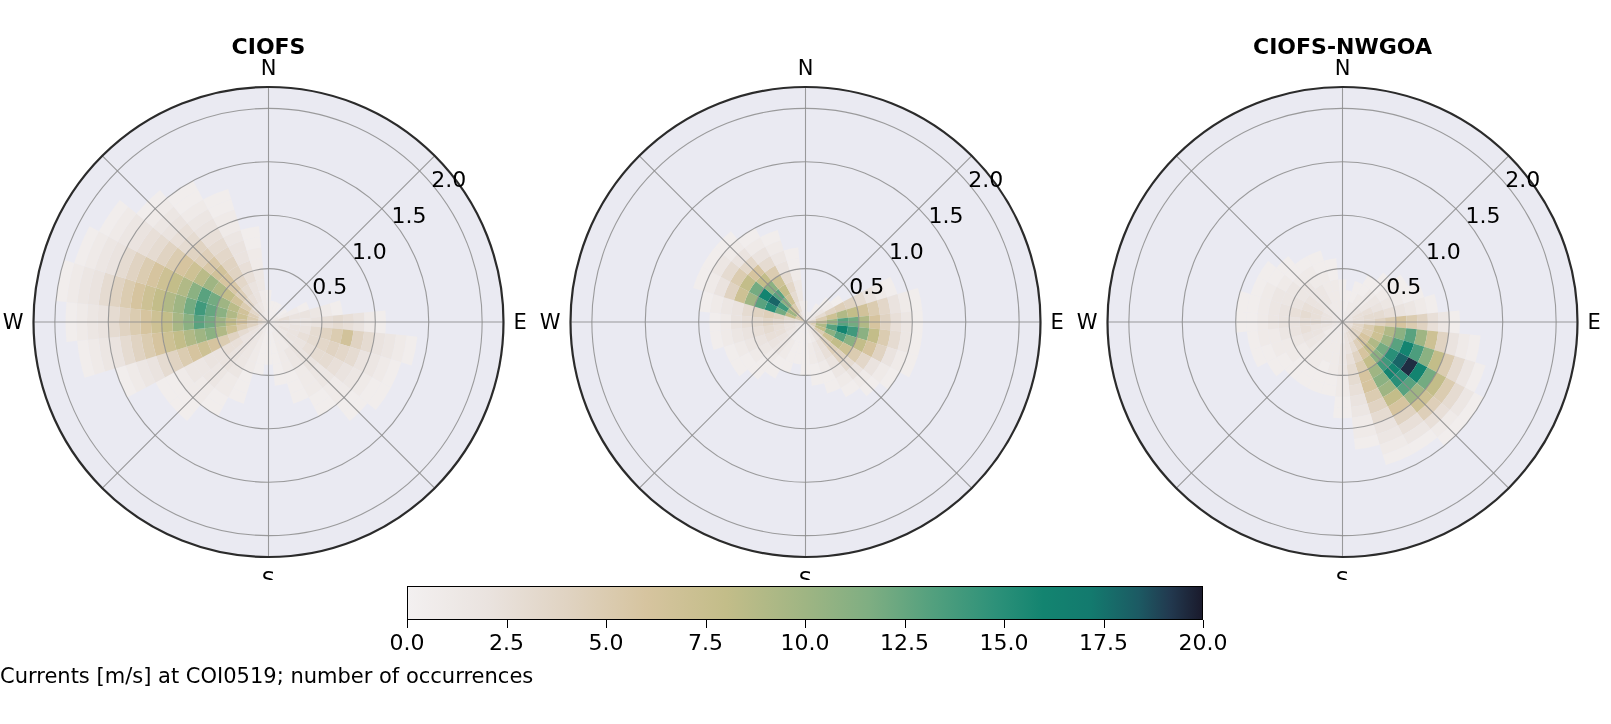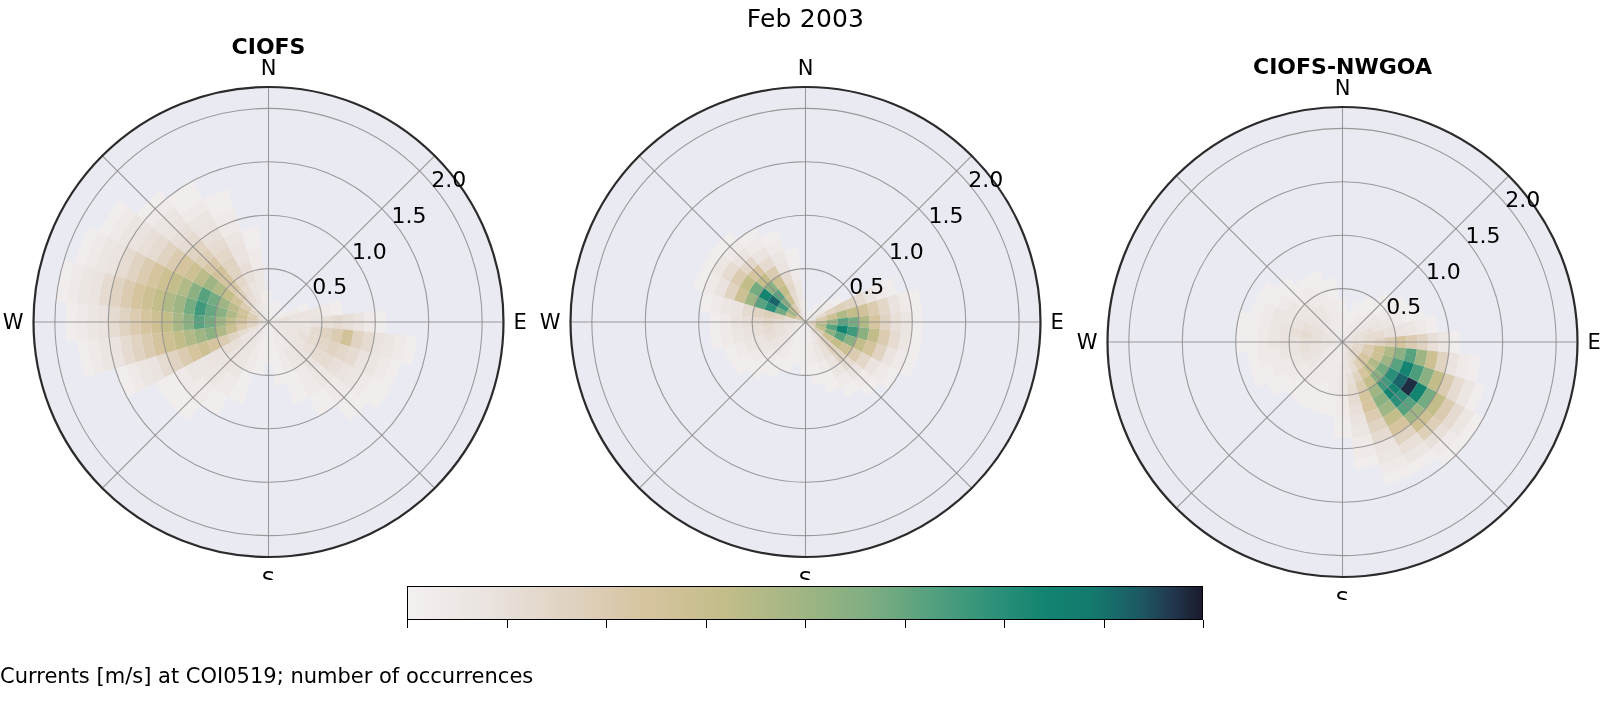--- a/index.html
+++ b/index.html
@@ -102,21 +102,20 @@
     font-size: 21px;
     color: #000;
   }
   text { font-family: "DejaVu Sans", "Liberation Sans", sans-serif; }
 </style>
 </head>
 <body>
 
 <div id="figure">
 
-  <div class="suptitle">Feb 2003</div>
 
   <div class="panel" id="panel-0" style="left:0px;">
     <div class="panel-title">CIOFS</div>
     <div class="polar-holder"><svg width="537" height="580" viewBox="0 0 537 580">
           <circle cx="268.5" cy="322" r="235" fill="#eaeaf2"></circle>
           <defs>
             <clipPath id="clip-CIOFS">
               <circle cx="268.5" cy="322" r="235"></circle>
             </clipPath>
           </defs>
@@ -732,21 +731,21 @@
           <text x="351.8813790850853" y="252.52468522984924" font-size="22" fill="#000" text-anchor="start" dominant-baseline="middle">1.0</text>
           <text x="391.5720686276279" y="216.78702784477386" font-size="22" fill="#000" text-anchor="start" dominant-baseline="middle">1.5</text>
           <text x="431.26275817017057" y="181.04937045969848" font-size="22" fill="#000" text-anchor="start" dominant-baseline="middle">2.0</text>
           <text x="268.5" y="75" font-size="21" fill="#000" text-anchor="middle">N</text>
           <text x="513.5" y="329" font-size="21" fill="#000" text-anchor="start">E</text>
           <text x="268.5" y="587" font-size="21" fill="#000" text-anchor="middle">S</text>
           <text x="23.5" y="329" font-size="21" fill="#000" text-anchor="end">W</text>
         </svg></div>
   </div>
 
-  <div class="panel" id="panel-2" style="left:1074px;margin-top:20px;">
+  <div class="panel" id="panel-2" style="left:1074px;">
     <div class="panel-title">CIOFS-NWGOA</div>
     <div class="polar-holder"><svg width="537" height="580" viewBox="0 0 537 580">
           <circle cx="268.5" cy="322" r="235" fill="#eaeaf2"></circle>
           <defs>
             <clipPath id="clip-CIOFSNWGOA">
               <circle cx="268.5" cy="322" r="235"></circle>
             </clipPath>
           </defs>
           <g clip-path="url(#clip-CIOFSNWGOA)">
             <path d="M 268.5 322 L 267.45299872829787 311.3696176923652 A 10.681818181818182 10.681818181818182 0 0 1 269.54700127170213 311.3696176923652 Z" fill="rgb(239,234,232)" stroke="none"></path>
@@ -1064,15 +1063,26 @@
       <div class="cbar-tick" style="left: 0px;"></div>
       <div class="cbar-tick" style="left: 99.5px;"></div>
       <div class="cbar-tick" style="left: 199px;"></div>
       <div class="cbar-tick" style="left: 298.5px;"></div>
       <div class="cbar-tick" style="left: 398px;"></div>
       <div class="cbar-tick" style="left: 497.5px;"></div>
       <div class="cbar-tick" style="left: 597px;"></div>
       <div class="cbar-tick" style="left: 696.5px;"></div>
       <div class="cbar-tick" style="left: 796px;"></div>
     </div>
+  <div class="cbar-labels" id="cbar-labels">
+      <div class="cbar-label" style="left: 0px;">0.0</div>
+      <div class="cbar-label" style="left: 99.5px;">2.5</div>
+      <div class="cbar-label" style="left: 199px;">5.0</div>
+      <div class="cbar-label" style="left: 298.5px;">7.5</div>
+      <div class="cbar-label" style="left: 398px;">10.0</div>
+      <div class="cbar-label" style="left: 497.5px;">12.5</div>
+      <div class="cbar-label" style="left: 597px;">15.0</div>
+      <div class="cbar-label" style="left: 696.5px;">17.5</div>
+      <div class="cbar-label" style="left: 796px;">20.0</div>
+    </div>
   <div class="cbar-xlabel">Currents [m/s] at COI0519; number of occurrences</div>
 
 </div>
 
 </body></html>

